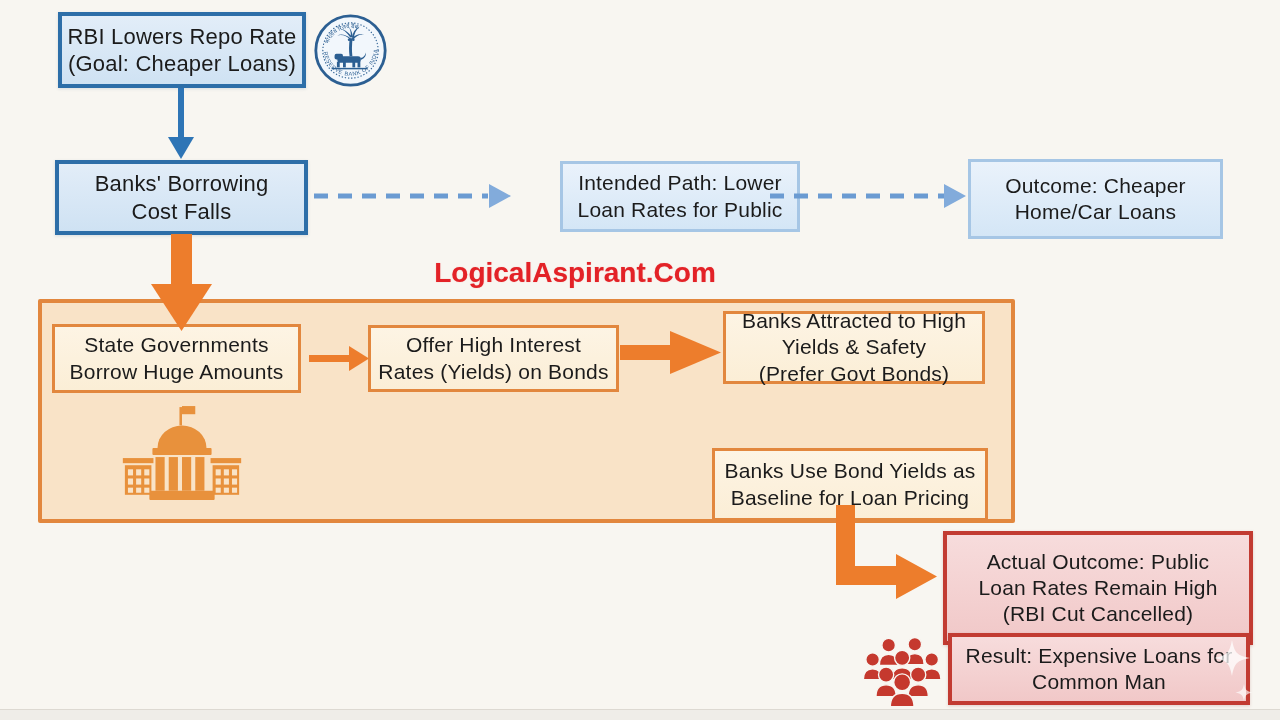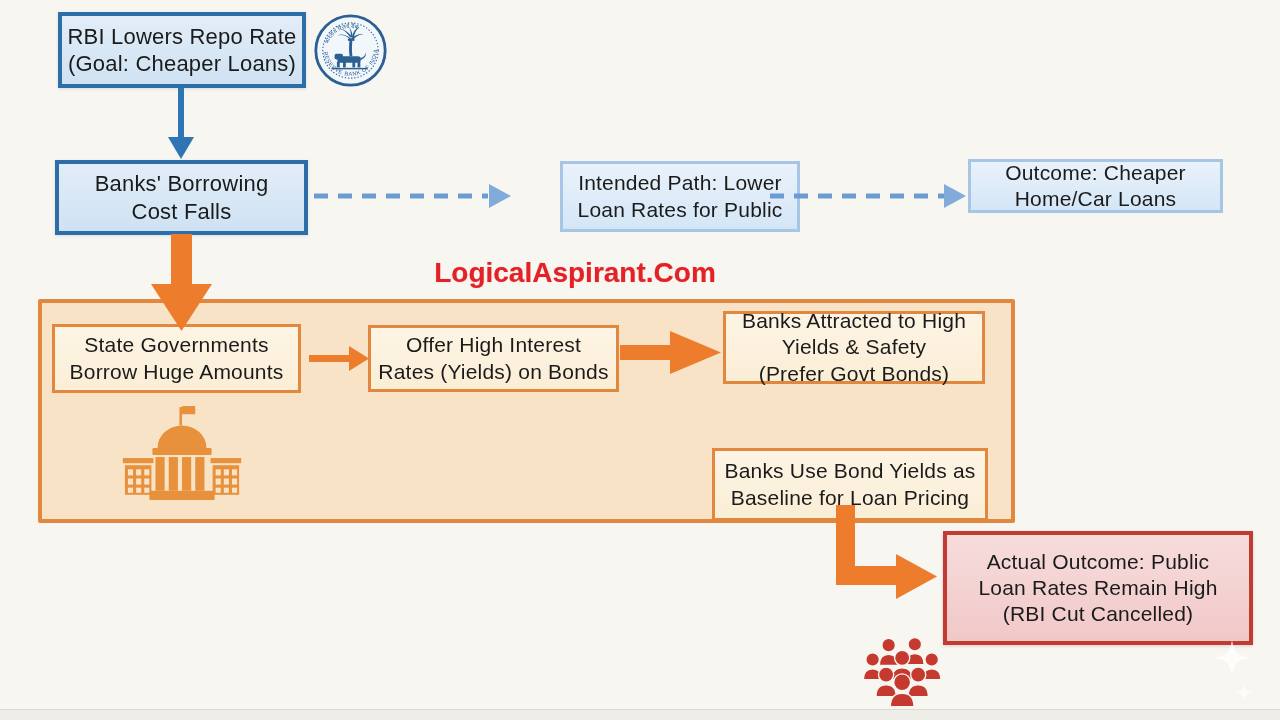--- a/index.html
+++ b/index.html
@@ -30,21 +30,21 @@
   }
   .red-box {
     background:linear-gradient(180deg,#f7dcdc 0%,#f1c8c8 100%);
     border:4px solid #c23b32; font-size:21px;
     box-shadow:0 1px 3px rgba(120,30,30,0.18);
   }
   #box-rbi       { left:58px;  top:12px;  width:248px; height:76px; }
   #rbi-logo      { position:absolute; left:313px; top:13px; width:75px; height:75px; }
   #box-banks     { left:55px;  top:160px; width:253px; height:75px; }
   #box-intended  { left:513px; top:161px; width:240px; height:71px;margin-left:47px; }
-  #box-outcome   { left:968px; top:159px; width:255px; height:54px; }
+  #box-outcome   { left:968px; top:159px; width:255px; height:80px; }
   #watermark {
     position:absolute; left:425px; top:257px; width:300px;
     font-size:28px; font-weight:bold; color:#e32227; text-align:center;
     text-shadow:0 0 1px rgba(227,34,39,0.4);
   }
   #orange-container {
     position:absolute; box-sizing:border-box;
     left:38px; top:299px; width:977px; height:224px;
     border:4px solid #e2873e; background:#f9e3c7; border-radius:2px;
   }
@@ -182,20 +182,24 @@
         <rect x="109" y="83" width="5" height="5"></rect>
     </g>
   </svg>
 
   <div class="box red-box" id="box-actual">
     <span>Actual Outcome: Public
 Loan Rates Remain High
 (RBI Cut Cancelled)</span>
   </div>
 
+  <div class="box red-box" id="box-result">
+    <span>Result: Expensive Loans for
+Common Man</span>
+  </div>
 
   <svg id="crowd-icon" viewBox="0 0 100 90">
     <g fill="#c5392e" stroke="#f8f6f1" stroke-width="1.6">
       <circle cx="33" cy="12" r="8"></circle>
         <path d="M22,36 q0,-13 11,-13 q11,0 11,13 z"></path>
       <circle cx="64" cy="11" r="8"></circle>
         <path d="M53,35 q0,-13 11,-13 q11,0 11,13 z"></path>
       <circle cx="14" cy="29" r="8"></circle>
         <path d="M3,53 q0,-13 11,-13 q11,0 11,13 z"></path>
       <circle cx="84" cy="29" r="8"></circle>

